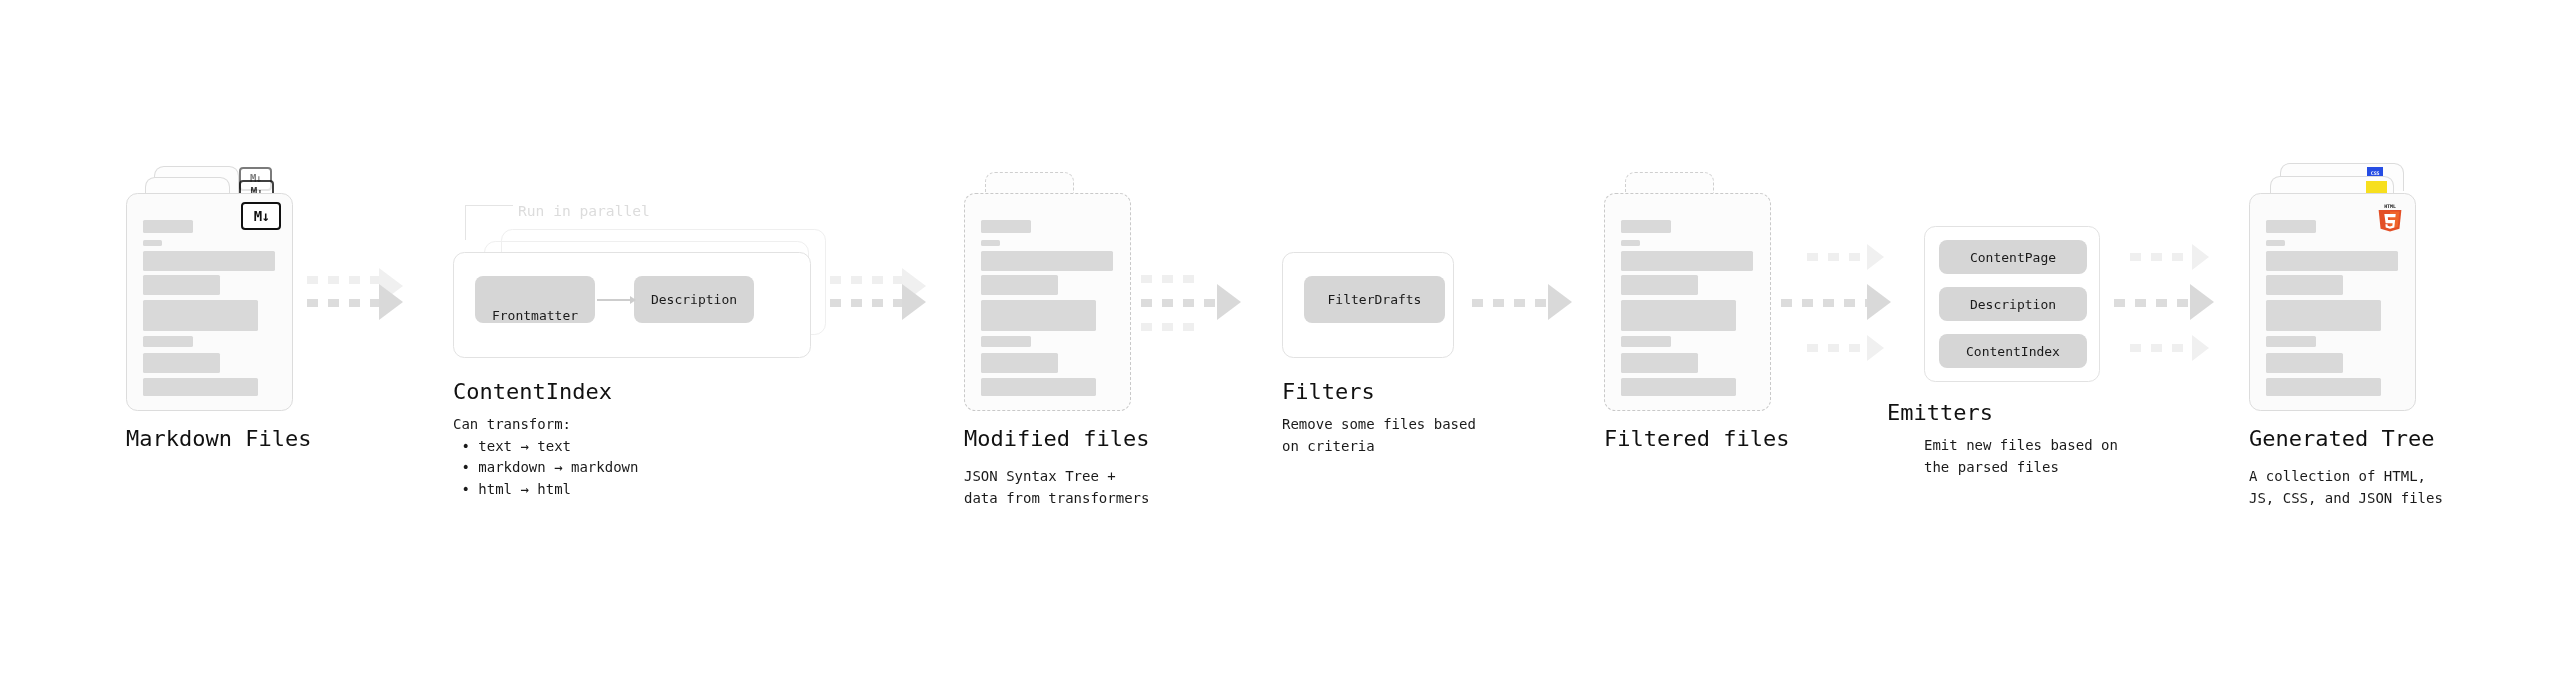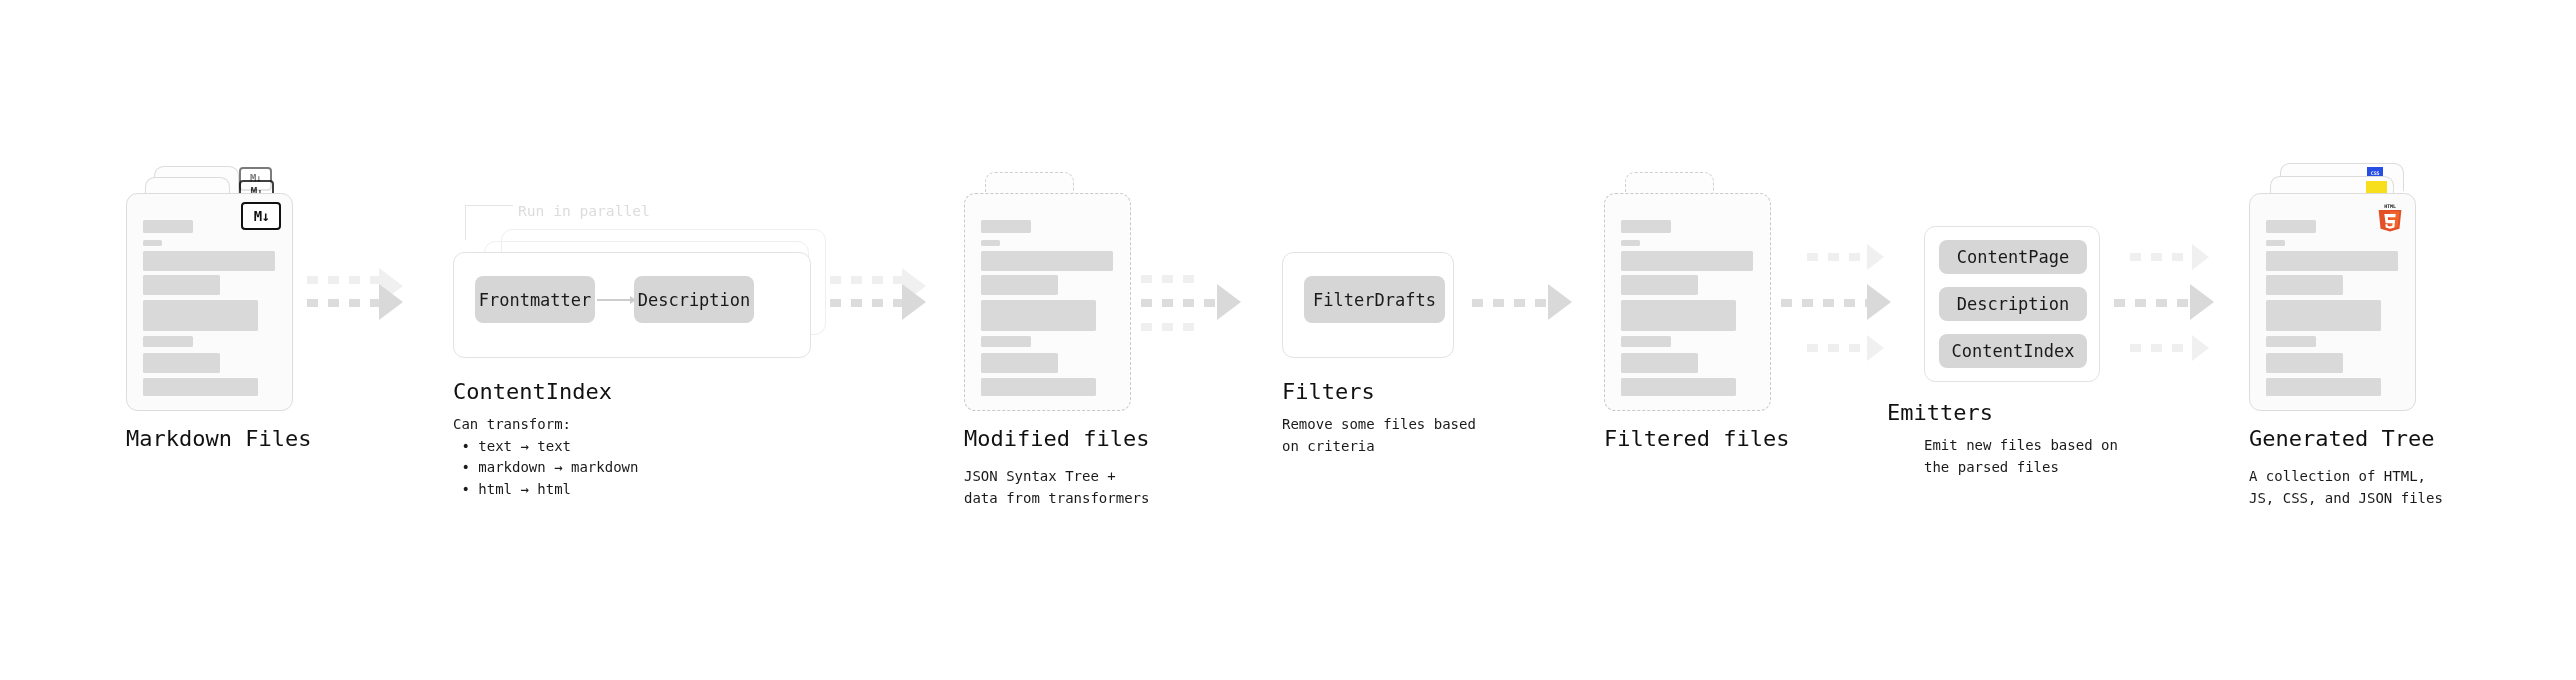--- a/index.html
+++ b/index.html
@@ -25,21 +25,21 @@
   .html5-badge{position:absolute;width:28px;height:32.5px;}
   .js-badge{position:absolute;background:#f7df1e;}
   .css-badge{position:absolute;background:#264de4;display:flex;align-items:flex-end;justify-content:center;}
   .css-badge span{font-size:4.9px;color:#fff;font-weight:bold;line-height:1;padding-bottom:0.8px;}
 
   
   .procbox{position:absolute;border:1.6px solid #e2e2e2;border-radius:11.4px;background:#ffffff;box-sizing:border-box;}
   .procbox.ghost{border-color:#efefef;background:transparent;}
   .pill{position:absolute;background:#d6d6d6;border-radius:8.1px;
     display:flex;align-items:center;justify-content:center;
-    font-size:17px;color:#1a1a1a;white-space:nowrap;}
+    font-size:13px;color:#1a1a1a;white-space:nowrap;}
   .pill.ghost1{background:#e4e4e4;}
   .pill.ghost2{background:#ededed;}
 
   
   .title{position:absolute;font-size:22px;color:#111;white-space:nowrap;}
   .sub{position:absolute;font-size:14px;color:#1a1a1a;line-height:1.55;white-space:pre;}
   .paralabel{position:absolute;font-size:14.6px;color:#dcdcdc;white-space:nowrap;}
 
   
   .arrowwrap{position:absolute;}
@@ -108,21 +108,21 @@
   <div class="pill ghost2" style="left:666px;top:255px;width:115px;height:47px;"></div>
   <div class="pill ghost1" style="left:491px;top:267px;width:115px;height:47px;"></div>
   <div class="pill ghost1" style="left:650px;top:267px;width:115px;height:47px;"></div>
 
   <div class="inner-arrow f" style="left:626px;top:278px;width:37px;"></div>
   <div class="inner-head f" style="left:661px;top:275px;"></div>
   <div class="inner-arrow f" style="left:609px;top:290px;width:37px;"></div>
   <div class="inner-head f" style="left:645px;top:287px;"></div>
 
   <div class="procbox" style="left:453px;top:252px;width:358px;height:106px;">
-    <div class="pill" style="left:21px;top:23px;width:120px;height:47px;">
+    <div class="pill" style="left:21px;top:23px;width:120px;height:47px;align-items:flex-end;">
       <span>Frontmatter</span>
     </div>
     <div class="pill" style="left:180px;top:23px;width:120px;height:47px;">
       <span>Description</span>
     </div>
     <div class="inner-arrow" style="left:143px;top:46px;width:36px;"></div>
     <div class="inner-head" style="left:176px;top:43px;"></div>
   </div>
 
   <div class="title" style="left:453px;top:379px;">ContentIndex</div>

